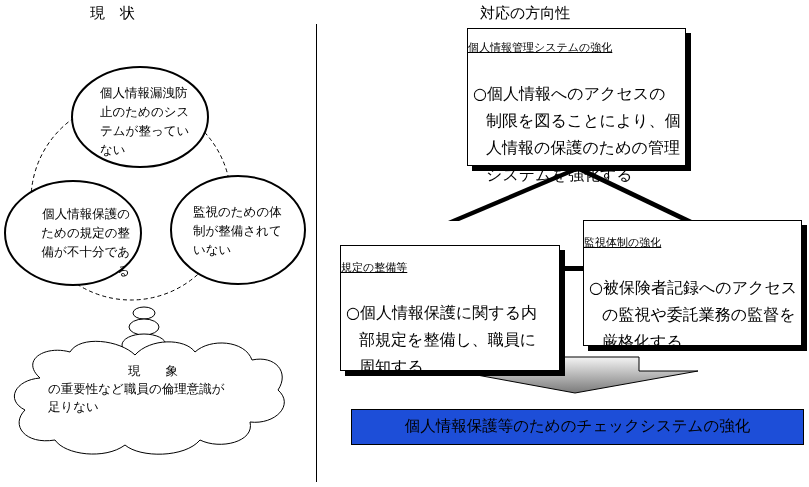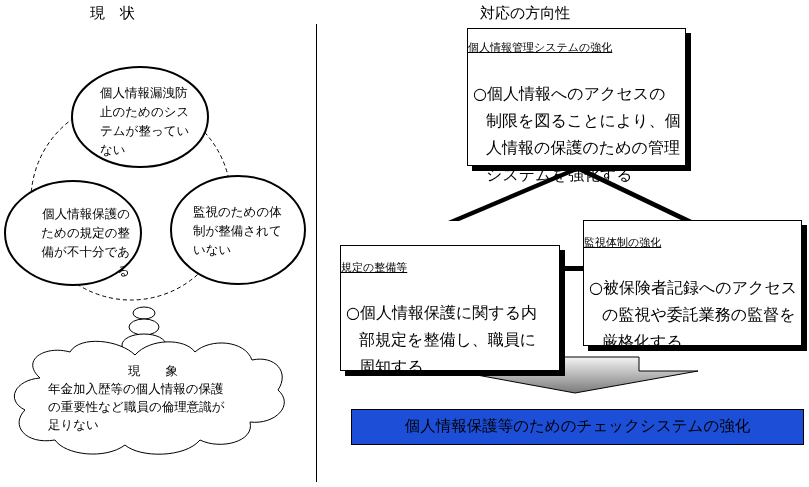--- a/index.html
+++ b/index.html
@@ -65,21 +65,20 @@
   <div>る</div>
 </div>
 <div class="abs circle-text" style="left:193px;top:202px;width:100px;">
   <div>監視のための体</div>
   <div>制が整備されて</div>
   <div>いない</div>
 </div>
 
 <div class="abs cloud-text" style="left:48px;top:362px;width:210px;">
   <div style="text-align:center;">現　　象</div>
-  <div>年金加入歴等の個人情報の保護</div>
   <div>の重要性など職員の倫理意識が</div>
   <div>足りない</div>
 </div>
 
 <div class="box" style="left:467px;top:28px;width:217px;height:136px;">
   <div class="box-title" style="margin-top:11px;">個人情報管理システムの強化</div>
   <div class="box-body" style="margin-top:25px;padding-right:4px;">○個人情報へのアクセスの制限を図ることにより、個人情報の保護のための管理システムを強化する</div>
 </div>
 
 <div class="box" style="left:340px;top:220px;width:218px;height:124px;margin-top:25px;">

